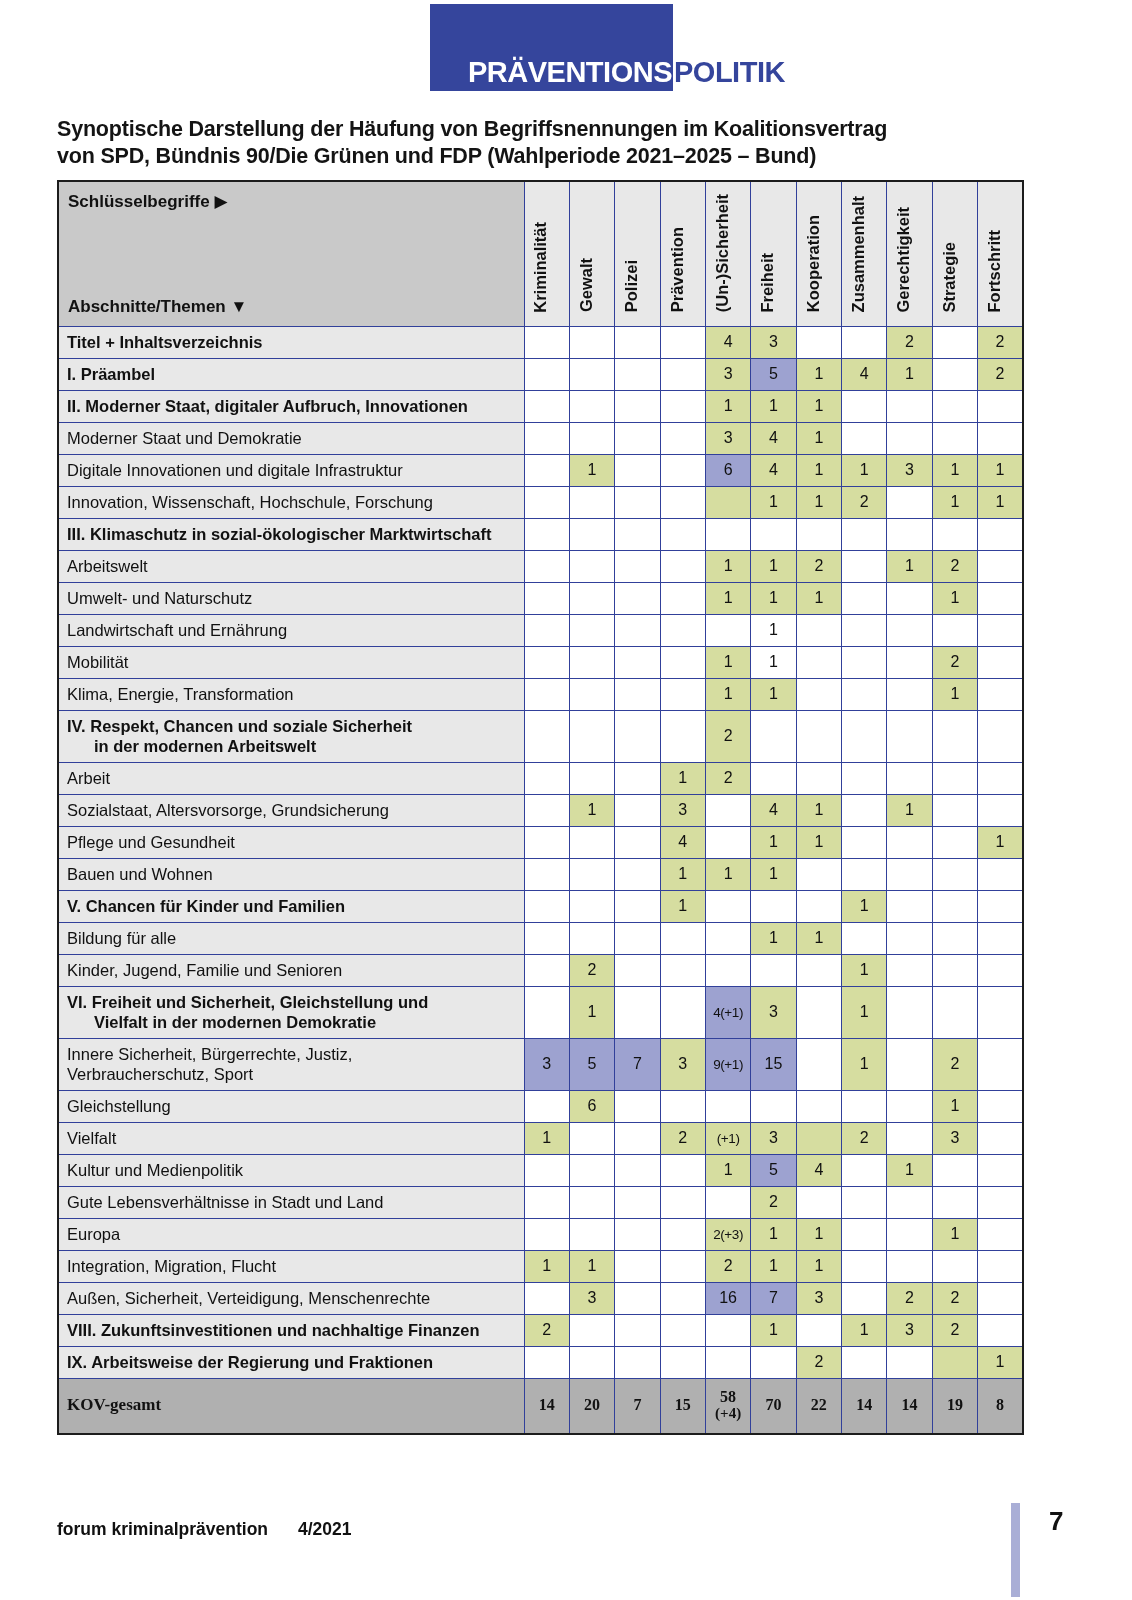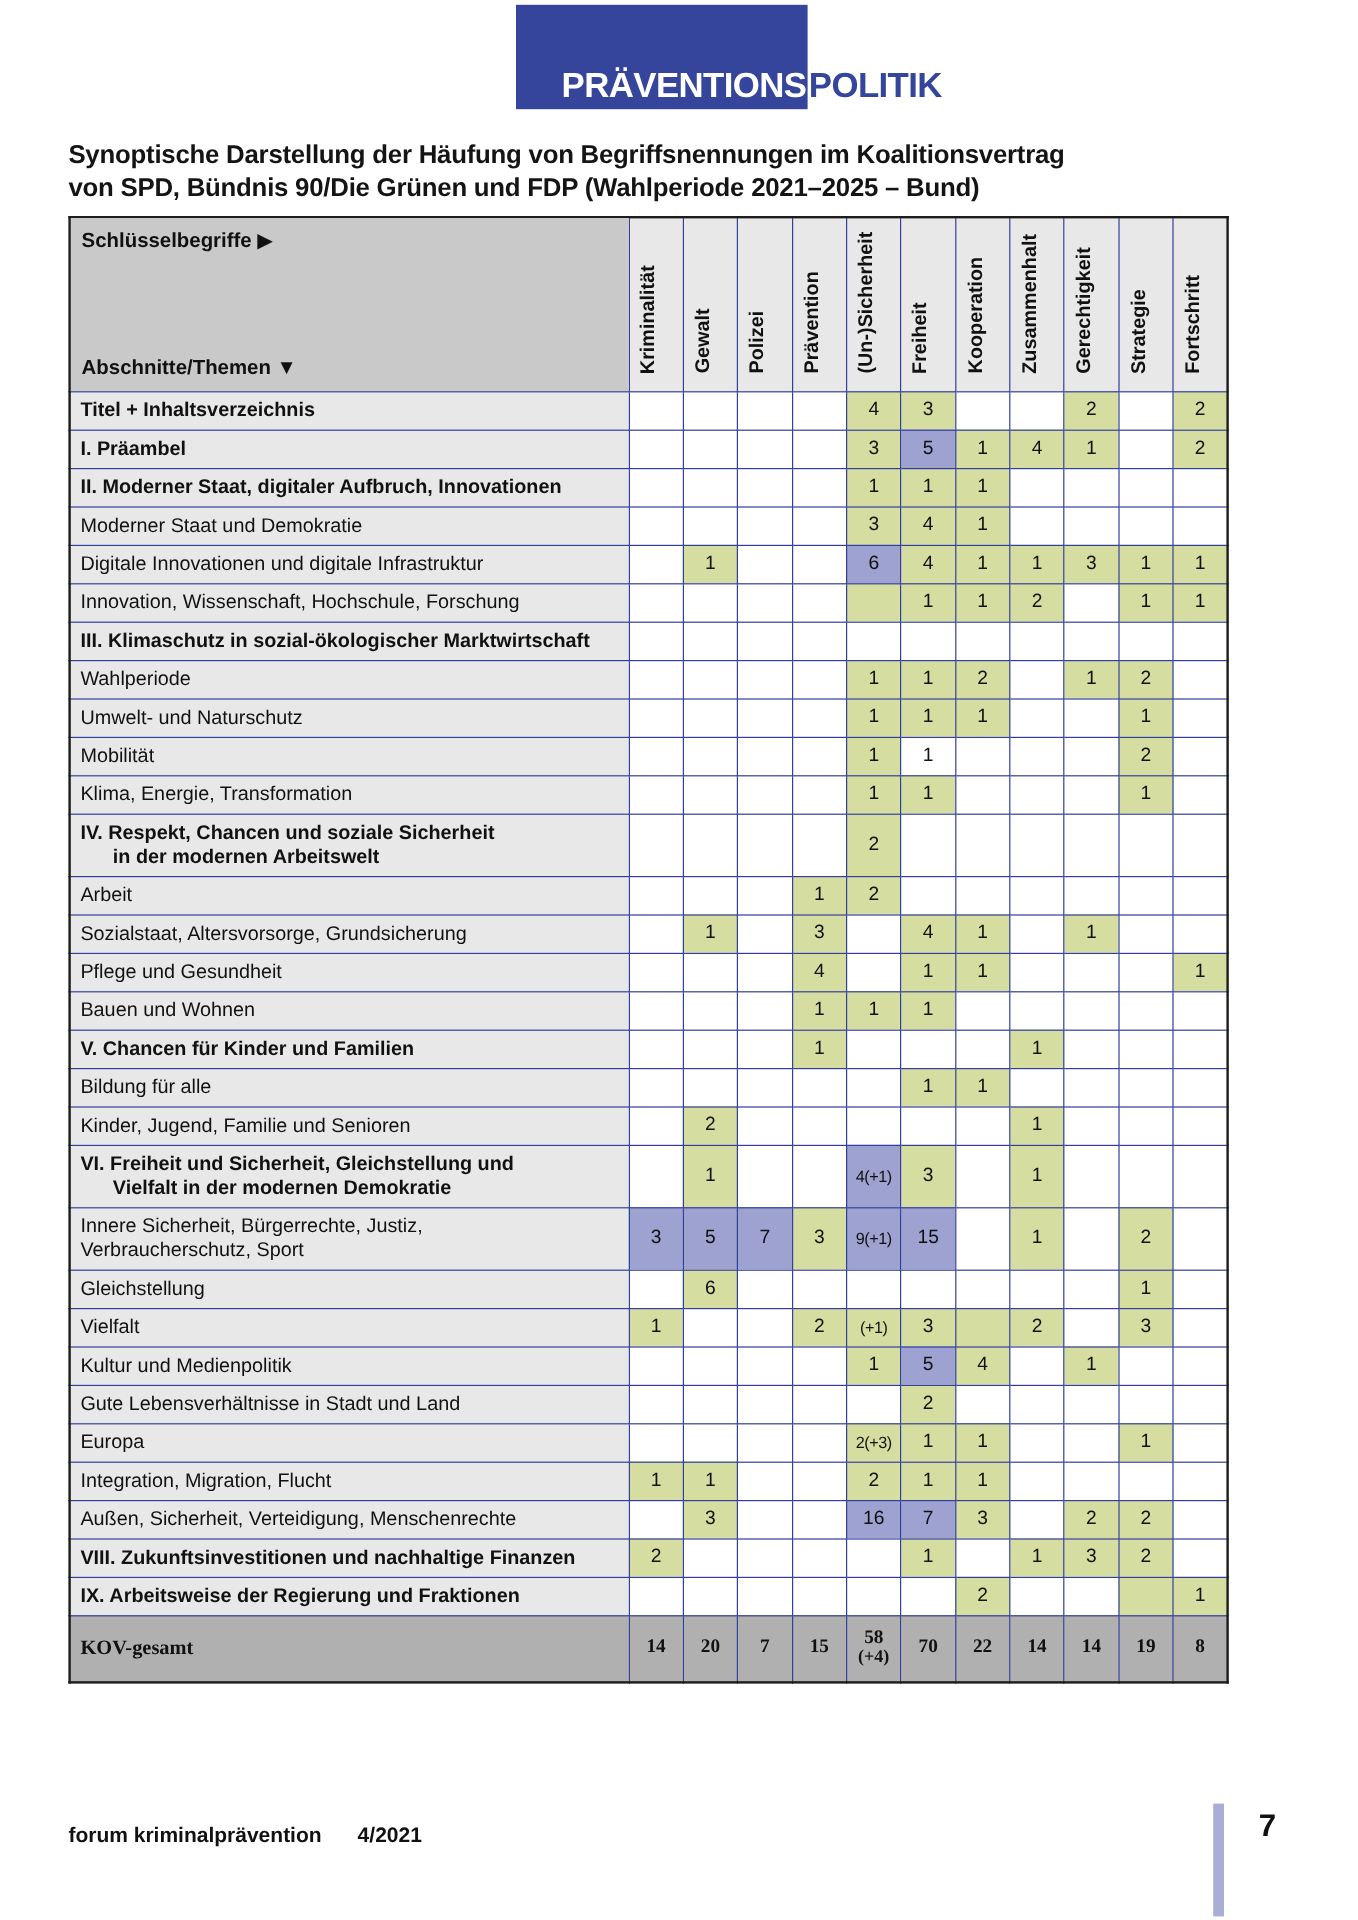--- a/index.html
+++ b/index.html
@@ -194,21 +194,21 @@
           <td></td>
           <td></td>
           <td></td>
           <td></td>
           <td></td>
           <td></td>
           <td></td>
           <td></td>
         </tr>
         <tr class="r1">
-          <td class="lbl"><span>Wahlperiode</span></td>
+          <td class="lbl"><span>Arbeitswelt</span></td>
           <td></td>
           <td></td>
           <td></td>
           <td></td>
           <td class="cg">1</td>
           <td class="cg">1</td>
           <td class="cg">2</td>
           <td></td>
           <td class="cg">1</td>
           <td class="cg">2</td>
@@ -219,20 +219,34 @@
           <td></td>
           <td></td>
           <td></td>
           <td></td>
           <td class="cg">1</td>
           <td class="cg">1</td>
           <td class="cg">1</td>
           <td></td>
           <td></td>
           <td class="cg">1</td>
+          <td></td>
+        </tr>
+        <tr class="r1">
+          <td class="lbl"><span>Landwirtschaft und Ernährung</span></td>
+          <td></td>
+          <td></td>
+          <td></td>
+          <td></td>
+          <td></td>
+          <td>1</td>
+          <td></td>
+          <td></td>
+          <td></td>
+          <td></td>
           <td></td>
         </tr>
         <tr class="r1">
           <td class="lbl"><span>Mobilität</span></td>
           <td></td>
           <td></td>
           <td></td>
           <td></td>
           <td class="cg">1</td>
           <td>1</td>

